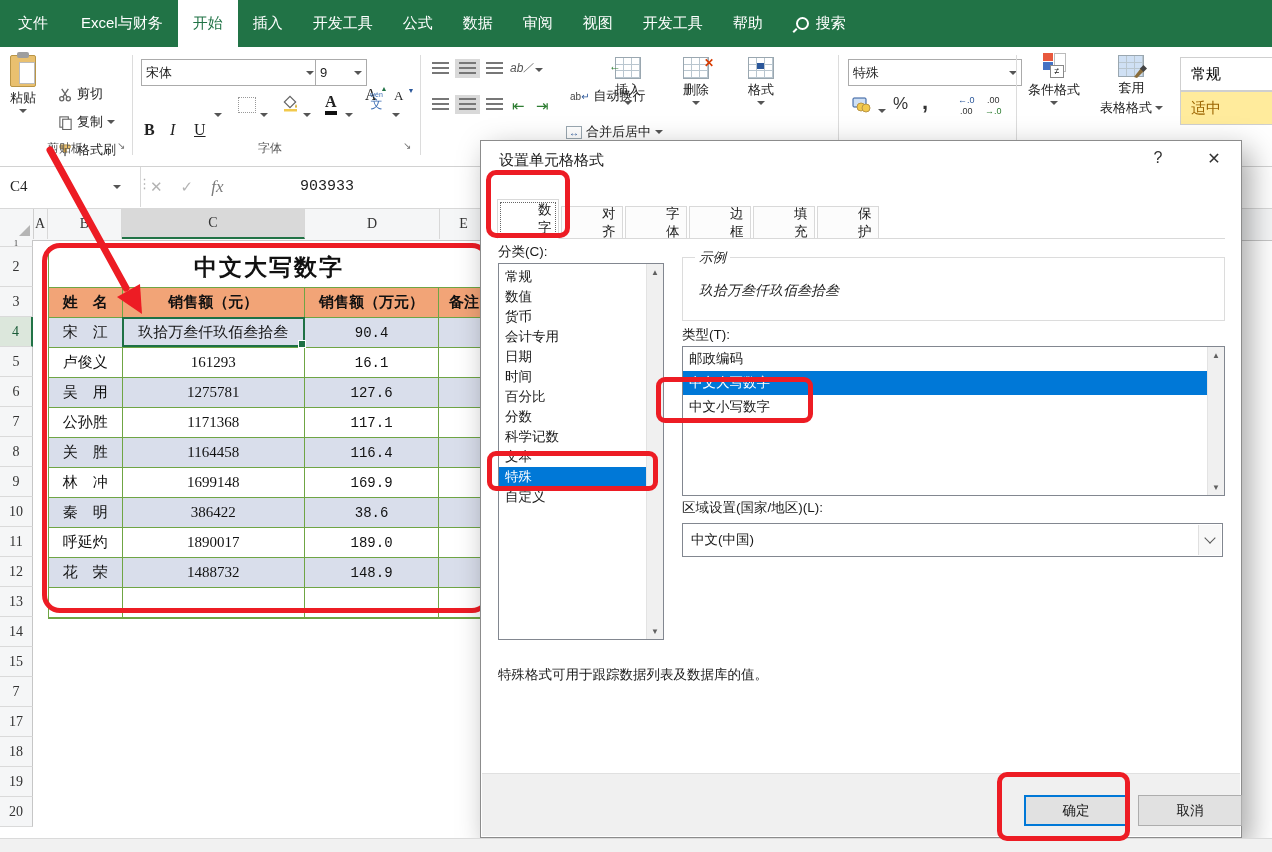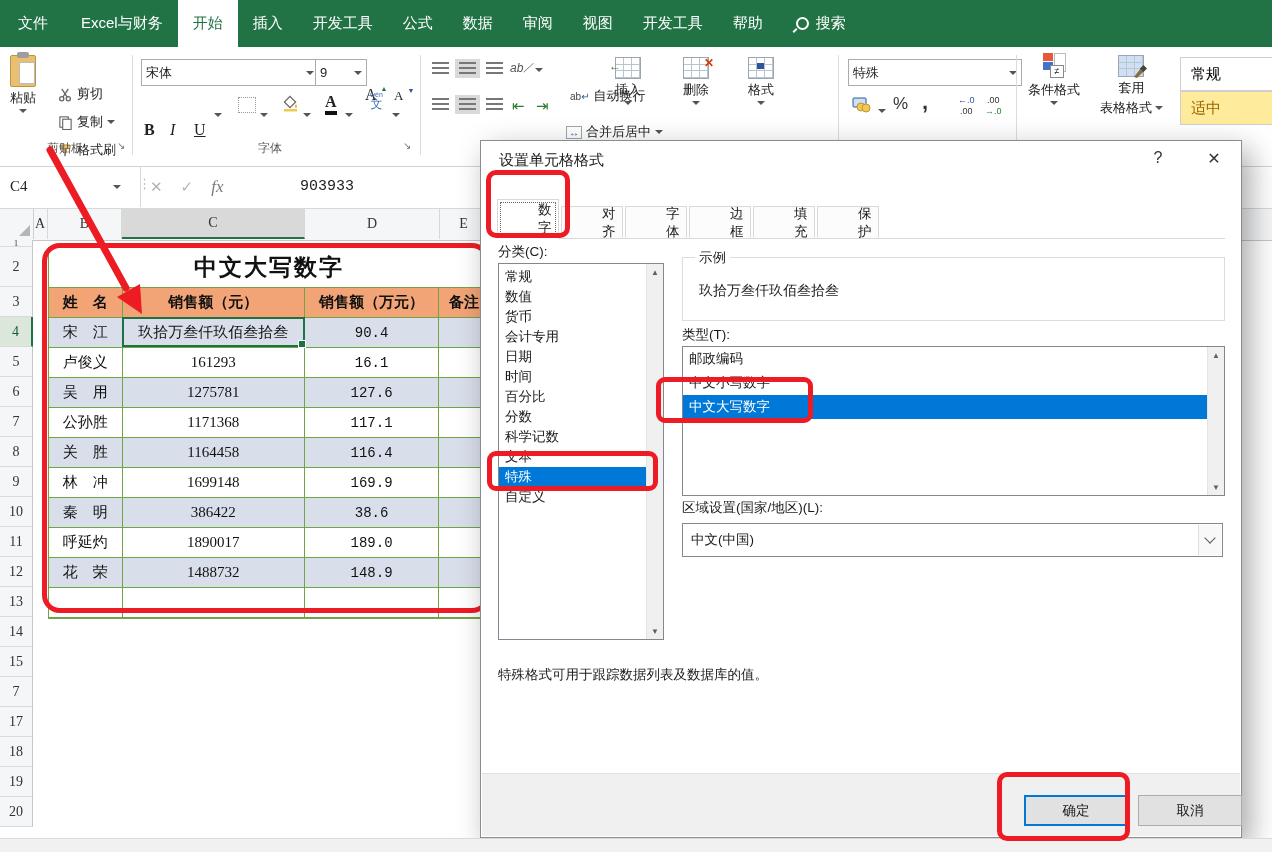--- a/index.html
+++ b/index.html
@@ -83,21 +83,21 @@
   .dtabs{position:absolute;left:16px;top:56px;width:728px;height:41px;border-bottom:1px solid #d9d9d9;display:flex;align-items:flex-end;gap:2px;}
   .dtab{height:32px;box-sizing:border-box;border:1px solid #d9d9d9;border-bottom:none;background:#fcfcfc;display:flex;align-items:center;justify-content:center;width:62px;font-size:13.5px;padding-left:40px;}
   .dtab.active{height:40px;background:#fff;outline:1px dotted #666;outline-offset:-4px;position:relative;z-index:2;margin-bottom:-1px;border-bottom:1px solid #fff;}
   .dlabel{position:absolute;font-size:13.5px;color:#1a1a1a;}
   .listbox{position:absolute;border:1px solid #828790;background:#fff;overflow:hidden;}
   .litem{height:20px;display:flex;align-items:center;padding-left:6px;font-size:13.5px;white-space:nowrap;}
   .litem.selected{background:#0078d7;color:#fff;}
   .typelist .litem{height:24px;}
   .sbar{position:absolute;top:0;right:0;width:16px;height:100%;background:#f0f0f0;border-left:1px solid #e3e3e3;}
   .sarrow{position:absolute;left:0;width:16px;height:16px;font-size:8px;color:#606060;display:flex;align-items:center;justify-content:center;}
-  .groupbox{position:absolute;border:1px solid #dcdcdc;}
+  .groupbox{position:absolute;border:1px solid #dcdcdc;font-style:italic;}
   .gblabel{position:absolute;top:-9px;left:12px;background:#fff;padding:0 4px;font-size:13.5px;}
   .combo2{position:absolute;border:1px solid #828790;background:#fff;display:flex;align-items:center;padding-left:8px;font-size:13.5px;box-sizing:border-box;}
   .combo2 .chbox{position:absolute;right:1px;top:1px;bottom:1px;width:22px;background:#f8f8f8;border-left:1px solid #e0e0e0;display:flex;align-items:center;justify-content:center;}
   .chev{width:7px;height:7px;border-right:1.6px solid #5a5a5a;border-bottom:1.6px solid #5a5a5a;transform:rotate(45deg);margin-top:-4px;}
   .dfooter{position:absolute;left:1px;right:1px;bottom:1px;height:62px;background:#f0f0f0;border-top:1px solid #e0e0e0;}
   .dbtn{position:absolute;width:104px;height:31px;background:#e1e1e1;font-size:13.5px;display:flex;align-items:center;justify-content:center;box-sizing:border-box;}
   .dbtn.primary{border:2px solid #0078d7;}
   .dbtn.normal{border:1px solid #adadad;}
 
   
@@ -488,22 +488,22 @@
     <div class="groupbox" style="left:201px;top:116px;width:541px;height:62px;">
       <div class="gblabel">示例</div>
       <div style="position:absolute;left:16px;top:24px;font-size:14px;">玖拾万叁仟玖佰叁拾叁</div>
     </div>
 
     <div class="dlabel" style="left:201px;top:185px;">类型(T):</div>
     <div class="listbox typelist" style="left:201px;top:205px;width:541px;height:148px;">
       <div>
 
       <div class="litem">邮政编码</div>
+          <div class="litem selected">中文大写数字</div>
           <div class="litem">中文小写数字</div>
-          <div class="litem selected">中文大写数字</div>
         </div>
       <div class="sbar">
         <div class="sarrow" style="top:0;">▲</div>
         <div class="sarrow" style="bottom:0;">▼</div>
       </div>
     </div>
 
     <div class="dlabel" style="left:201px;top:358px;">区域设置(国家/地区)(L):</div>
     <div class="combo2" style="left:201px;top:382px;width:541px;height:34px;">
       <span>中文(中国)</span>

